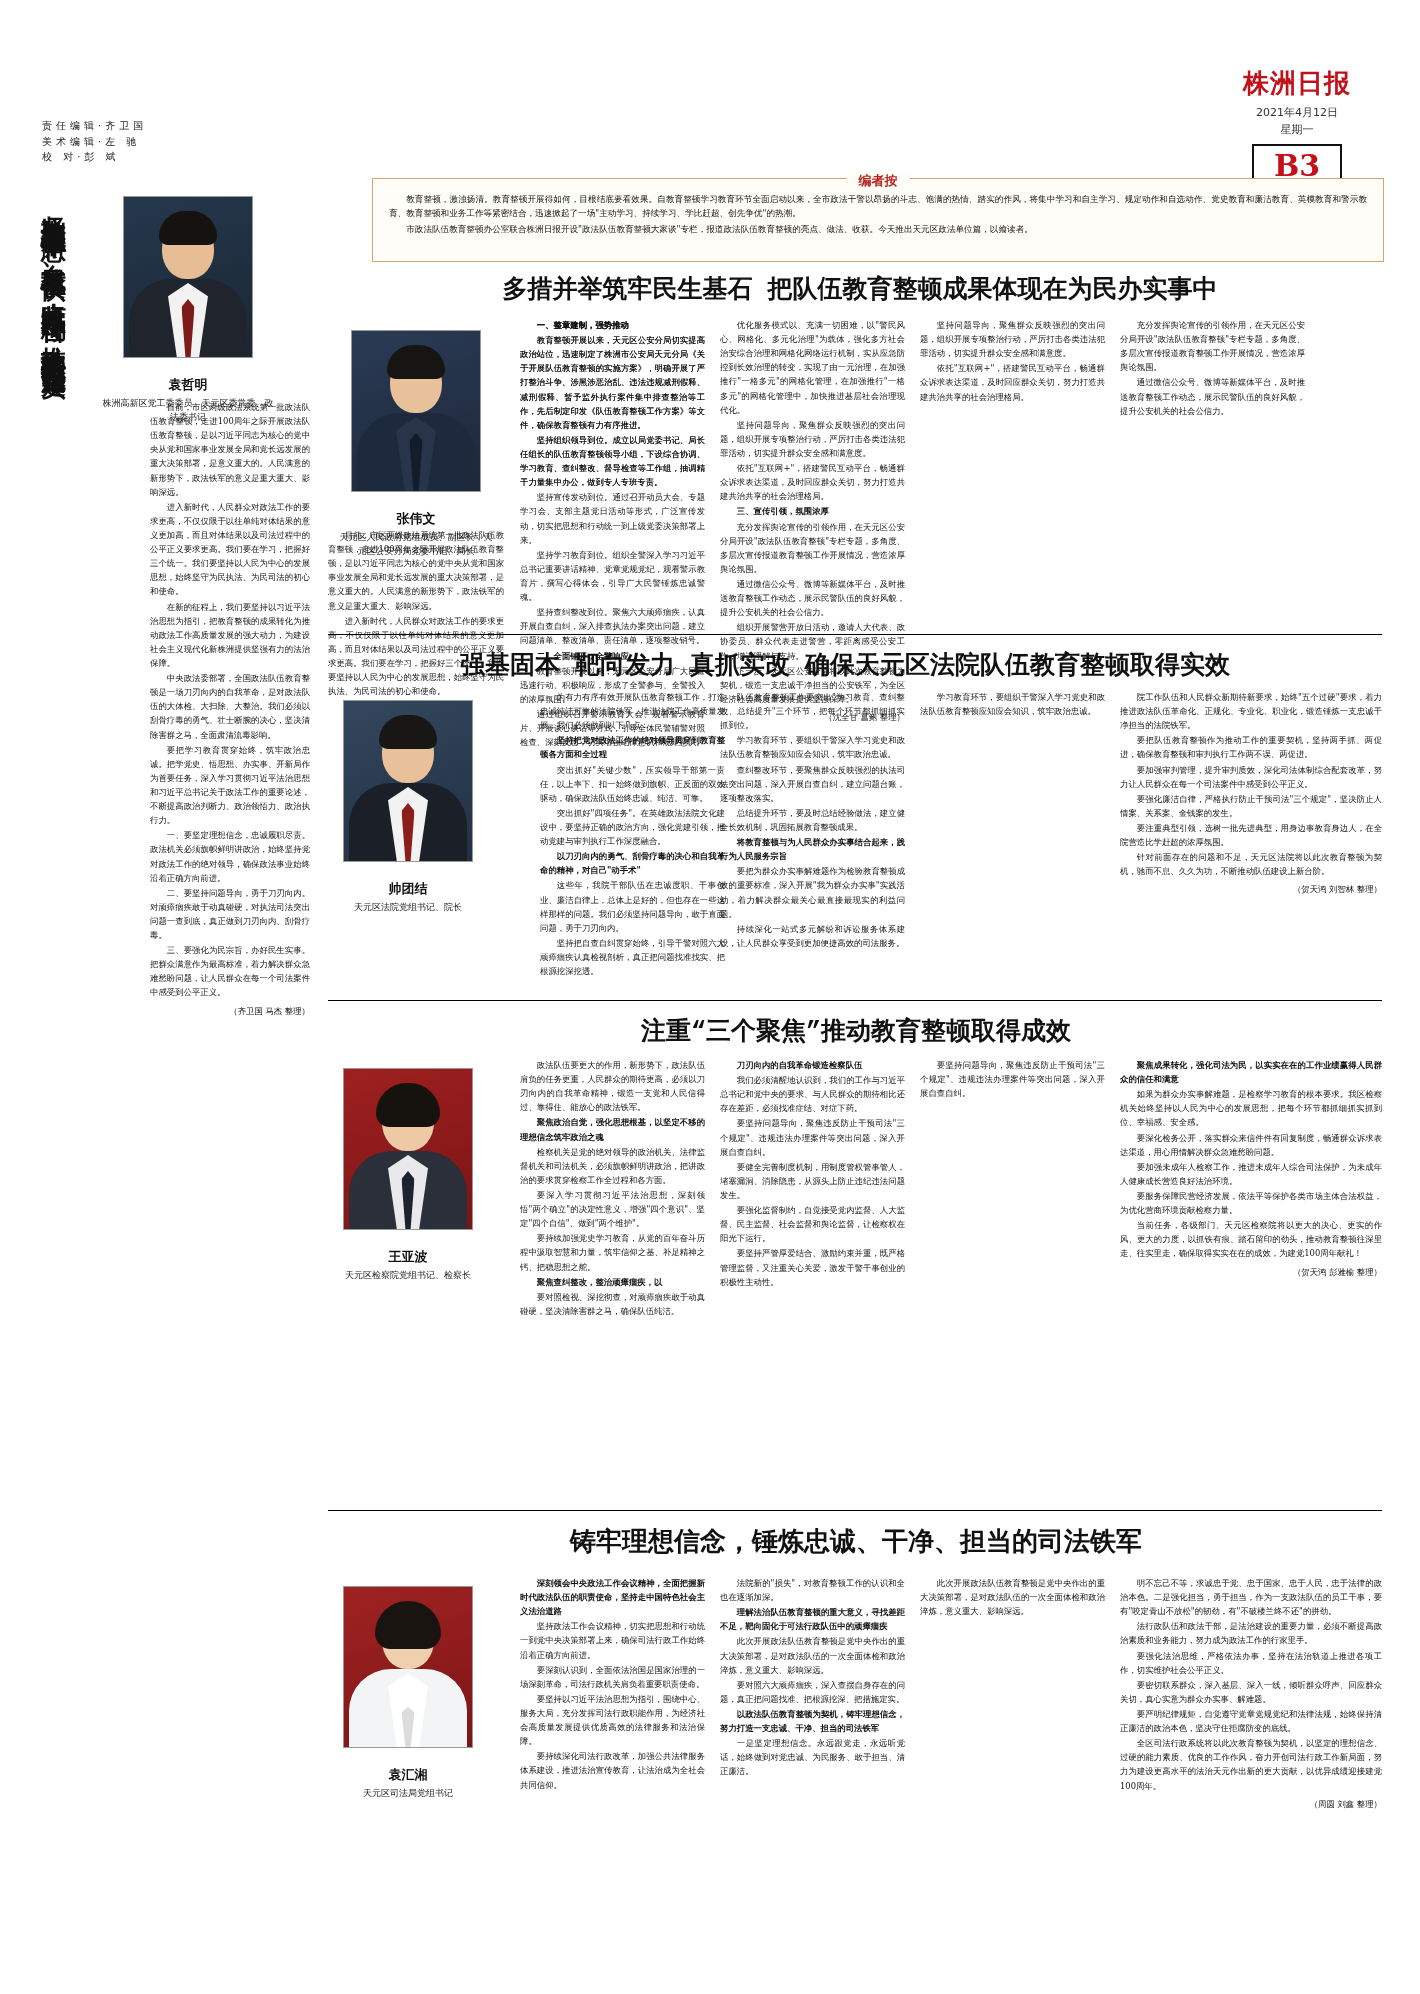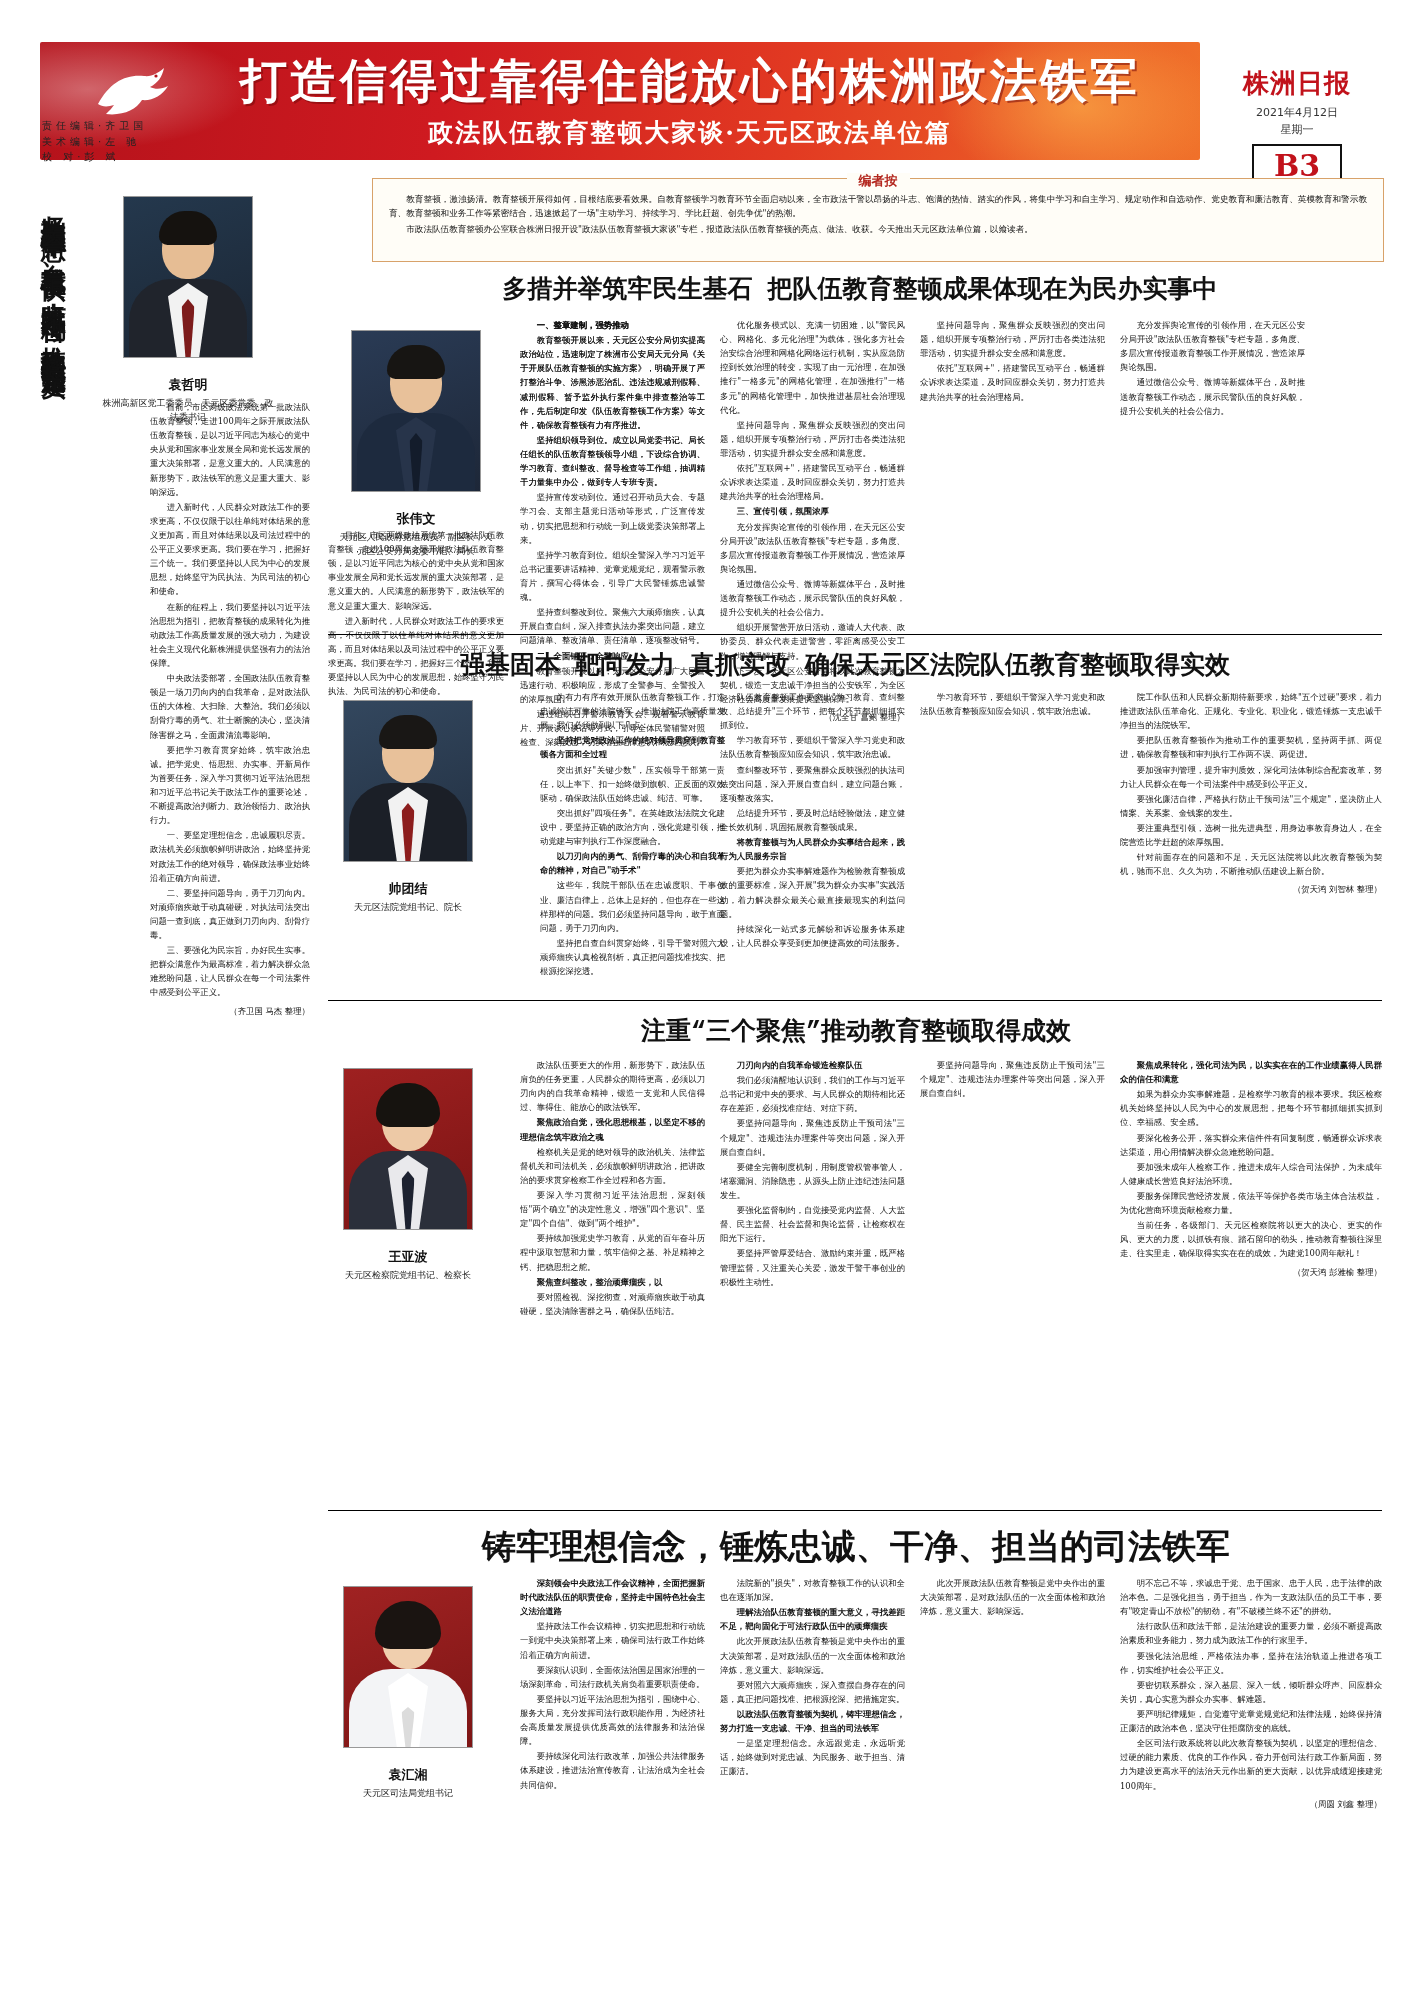--- a/index.html
+++ b/index.html
@@ -131,28 +131,20 @@
   .col p.nind{text-indent:0;}
   .col p.bold{font-weight:bold;text-indent:2em;}
   .col p.sig{text-align:right;text-indent:0;margin-top:4px;}
   .hr-thin{height:1px;background:#000;position:absolute;}
 </style>
 </head>
 <body>
 
 <div class="page">
 
-  <div class="masthead">
-    <svg class="dove" viewBox="0 0 80 58">
-      <path d="M6,40 C18,18 34,10 52,12 C60,13 66,9 72,4 C70,13 66,19 58,23 C64,26 70,25 76,22 C70,32 60,37 50,36 C44,46 30,52 14,50 C18,46 20,44 22,41 C16,43 10,43 6,40 Z" fill="#ffffff"></path>
-      <circle cx="64" cy="12" r="1.6" fill="#b4121b"></circle>
-    </svg>
-    <div class="mast-title">打造信得过靠得住能放心的株洲政法铁军</div>
-    <div class="mast-sub">政法队伍教育整顿大家谈·天元区政法单位篇</div>
-  </div>
 
   <div class="nameplate">
     <div class="paper-name">株洲日报</div>
     <div class="paper-date">
       <div>2021年4月12日</div>
       <div>星期一</div>
     </div>
     <div class="bbox">
       <div class="b3">B3</div>
       <div class="zb">专版</div>
@@ -370,21 +362,21 @@
     <p>如果为群众办实事解难题，是检察学习教育的根本要求。我区检察机关始终坚持以人民为中心的发展思想，把每个环节都抓细抓实抓到位、幸福感、安全感。</p>
     <p>要深化检务公开，落实群众来信件件有回复制度，畅通群众诉求表达渠道，用心用情解决群众急难愁盼问题。</p>
     <p>要加强未成年人检察工作，推进未成年人综合司法保护，为未成年人健康成长营造良好法治环境。</p>
     <p>要服务保障民营经济发展，依法平等保护各类市场主体合法权益，为优化营商环境贡献检察力量。</p>
     <p>当前任务，各级部门、天元区检察院将以更大的决心、更实的作风、更大的力度，以抓铁有痕、踏石留印的劲头，推动教育整顿往深里走、往实里走，确保取得实实在在的成效，为建党100周年献礼！</p>
     <p class="sig">（贺天鸿  彭雅榆  整理）</p>
   </div>
 
   <div class="hr-thin" style="left:328px;top:1510px;width:1054px;"></div>
 
-  <div class="sec-head" style="left:330px;top:1524px;width:1052px;font-size:34px;">铸牢理想信念，锤炼忠诚、干净、担当的司法铁军</div>
+  <div class="sec-head" style="left:330px;top:1524px;width:1052px;font-size:26px;">铸牢理想信念，锤炼忠诚、干净、担当的司法铁军</div>
 
   <div class="photo-block" style="left:330px;top:1586px;width:156px;">
     <div class="photo">
       <div class="p-bg" style="background:linear-gradient(160deg,#a02222,#7d1515);"></div>
       <div class="p-body" style="background:#f3f4f6;"></div>
       <div class="p-shirt" style="background:#ffffff;"></div>
       <div class="p-tie" style="background:#dcdcdc;height:40px;"></div>
       <div class="p-head" style="background:#f0cfae;"></div>
       <div class="p-hair" style="background:#1a1411;width:66px;height:48px;border-radius:33px 33px 16px 16px;"></div>
     </div>

